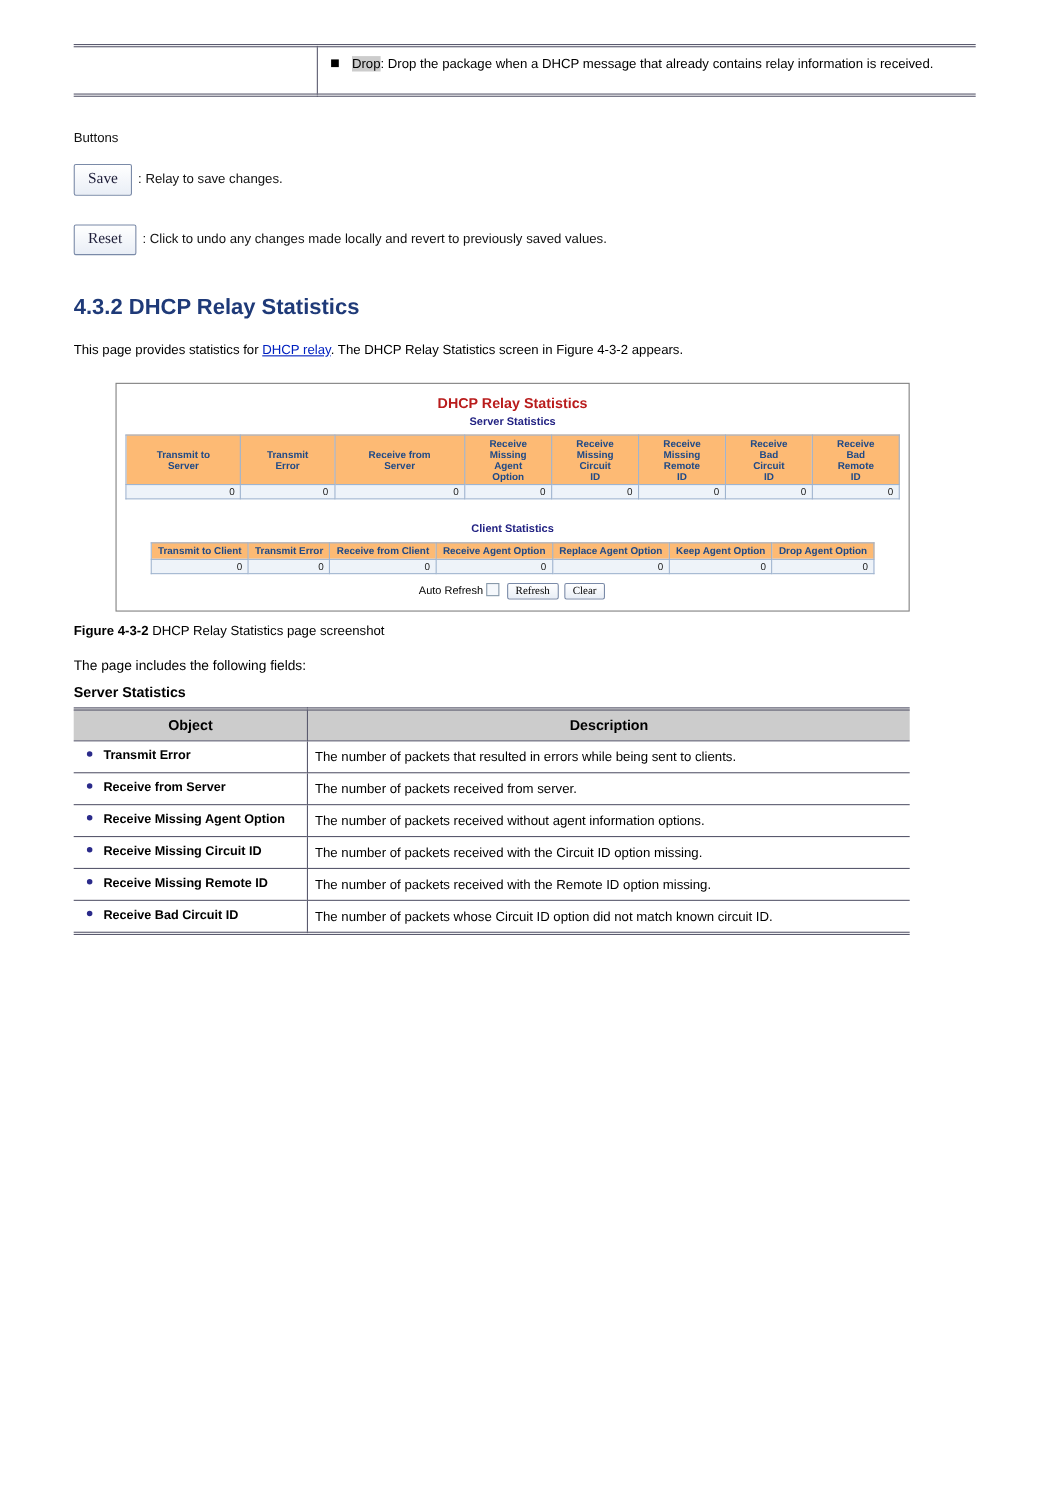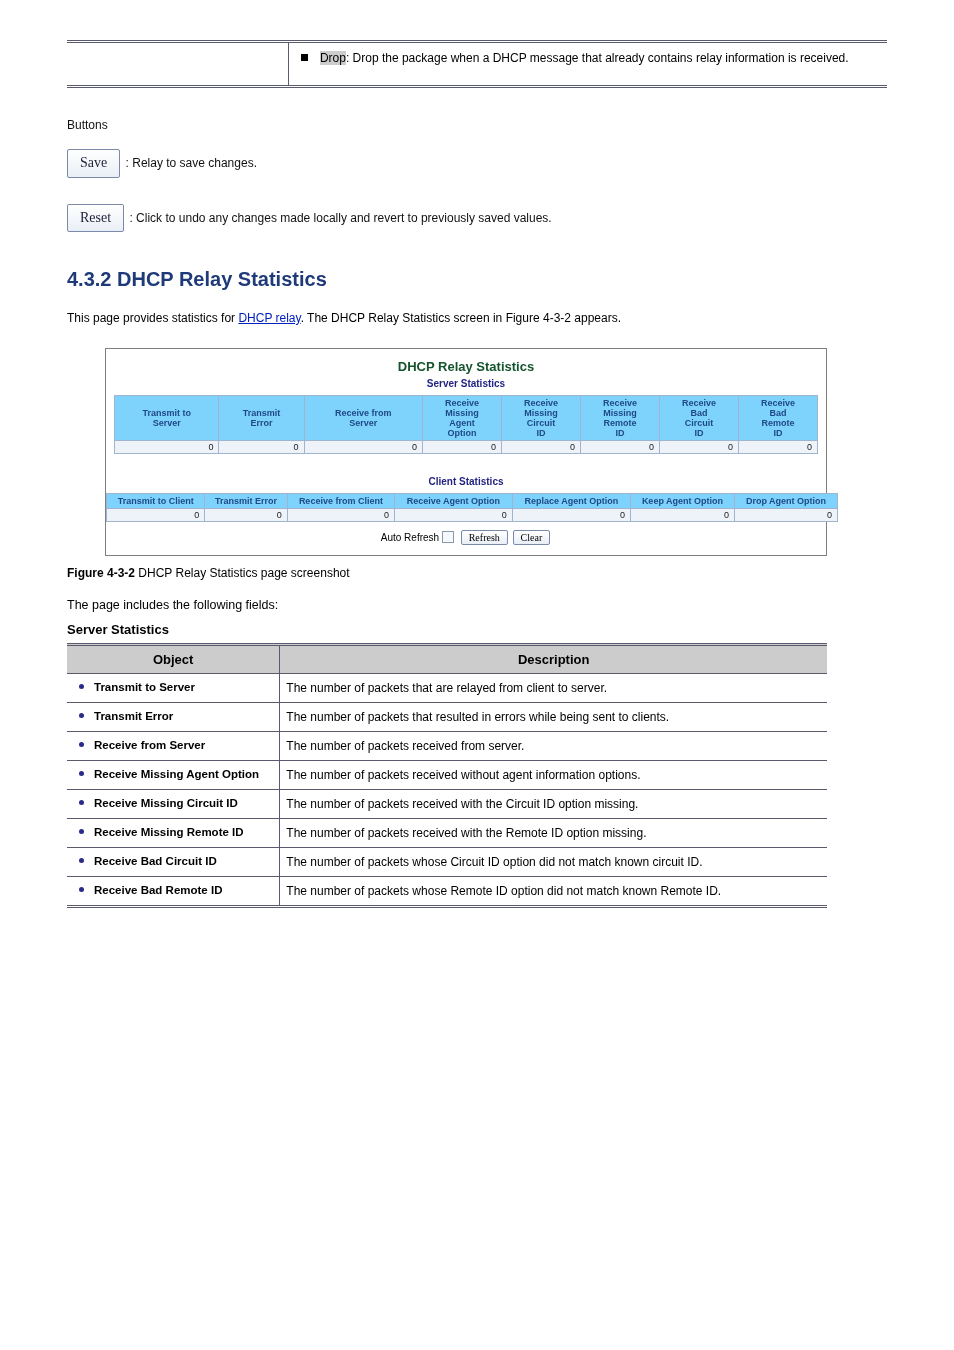--- a/index.html
+++ b/index.html
@@ -78,35 +78,35 @@
     font-size: 10px;
   }
   .shot-title {
     text-align: center;
     padding-top: 10px;
   }
   .shot-title .t1 {
     font-family: Verdana, Arial, sans-serif;
     font-size: 13px;
     font-weight: bold;
-    color: #14532d;
+    color: #b91c1c;
   }
   .shot-title .t2 {
     margin-top: 4px;
     font-weight: bold;
     font-size: 10px;
     color: #232383;
   }
   table.shot-tbl {
     border-collapse: collapse;
     margin: 6px auto 0 auto;
     font-size: 9px;
   }
   table.shot-tbl th {
-    background: #7dd3fc;
+    background: #fdba74;
     border: 1px solid #9fb4cf;
     color: #204a87;
     font-weight: bold;
     padding: 2px 5px;
     text-align: center;
   }
   table.shot-tbl td {
     border-left: 1px solid #9fb4cf;
     border-right: 1px solid #9fb4cf;
     border-bottom: 1px solid #9fb4cf;
@@ -246,21 +246,21 @@
           <td>0</td>
           <td>0</td>
           <td>0</td>
           <td>0</td>
           <td>0</td>
           <td>0</td>
         </tr>
   </tbody>
     </table>
   <div class="client-head">Client Statistics</div>
-  <table class="shot-tbl" style="width:732px;">
+  <table class="shot-tbl" style="width:658px;">
     <tbody>
         <tr id="cli-head">
           <th>Transmit to Client</th>
           <th>Transmit Error</th>
           <th>Receive from Client</th>
           <th>Receive Agent Option</th>
           <th>Replace Agent Option</th>
           <th>Keep Agent Option</th>
           <th>Drop Agent Option</th>
         </tr>
@@ -292,24 +292,20 @@
 
 <table class="desc">
   <thead>
     <tr>
       <th>Object</th>
       <th>Description</th>
     </tr>
   </thead>
   <tbody id="desc-body">
       <tr>
-        <td class="obj"><span class="round-bullet"></span>Transmit to Server</td>
-        <td>The number of packets that are relayed from client to server.</td>
-      </tr>
-      <tr>
         <td class="obj"><span class="round-bullet"></span>Transmit Error</td>
         <td>The number of packets that resulted in errors while being sent to clients.</td>
       </tr>
       <tr>
         <td class="obj"><span class="round-bullet"></span>Receive from Server</td>
         <td>The number of packets received from server.</td>
       </tr>
       <tr>
         <td class="obj"><span class="round-bullet"></span>Receive Missing Agent Option</td>
         <td>The number of packets received without agent information options.</td>
@@ -319,18 +315,14 @@
         <td>The number of packets received with the Circuit ID option missing.</td>
       </tr>
       <tr>
         <td class="obj"><span class="round-bullet"></span>Receive Missing Remote ID</td>
         <td>The number of packets received with the Remote ID option missing.</td>
       </tr>
       <tr>
         <td class="obj"><span class="round-bullet"></span>Receive Bad Circuit ID</td>
         <td>The number of packets whose Circuit ID option did not match known circuit ID.</td>
       </tr>
-      <tr>
-        <td class="obj"><span class="round-bullet"></span>Receive Bad Remote ID</td>
-        <td>The number of packets whose Remote ID option did not match known Remote ID.</td>
-      </tr>
     </tbody>
 </table>
 
 </body></html>

